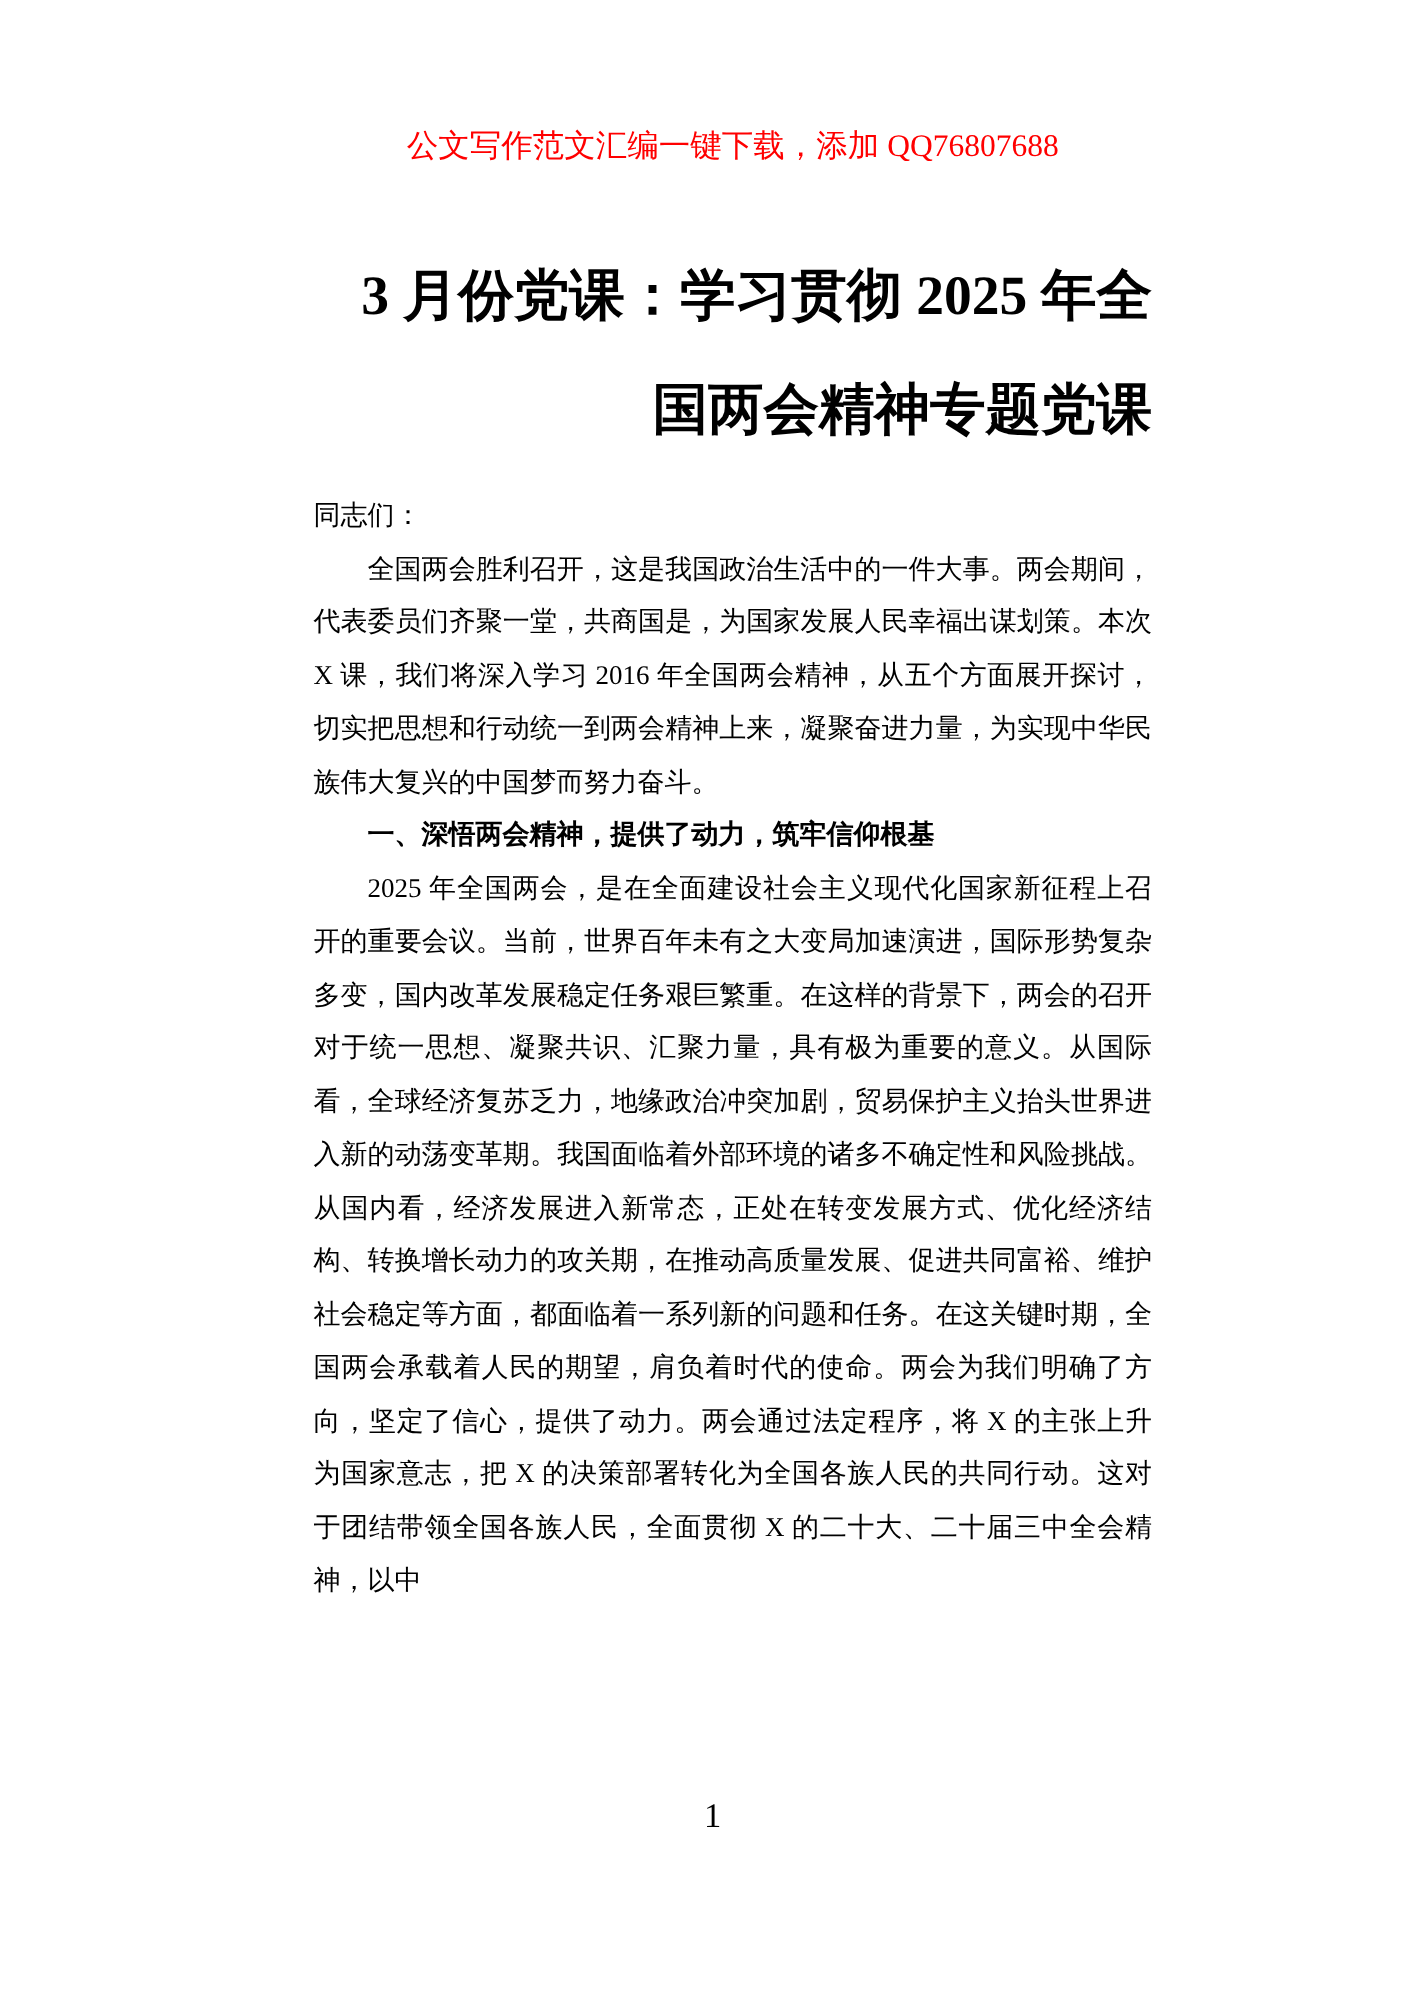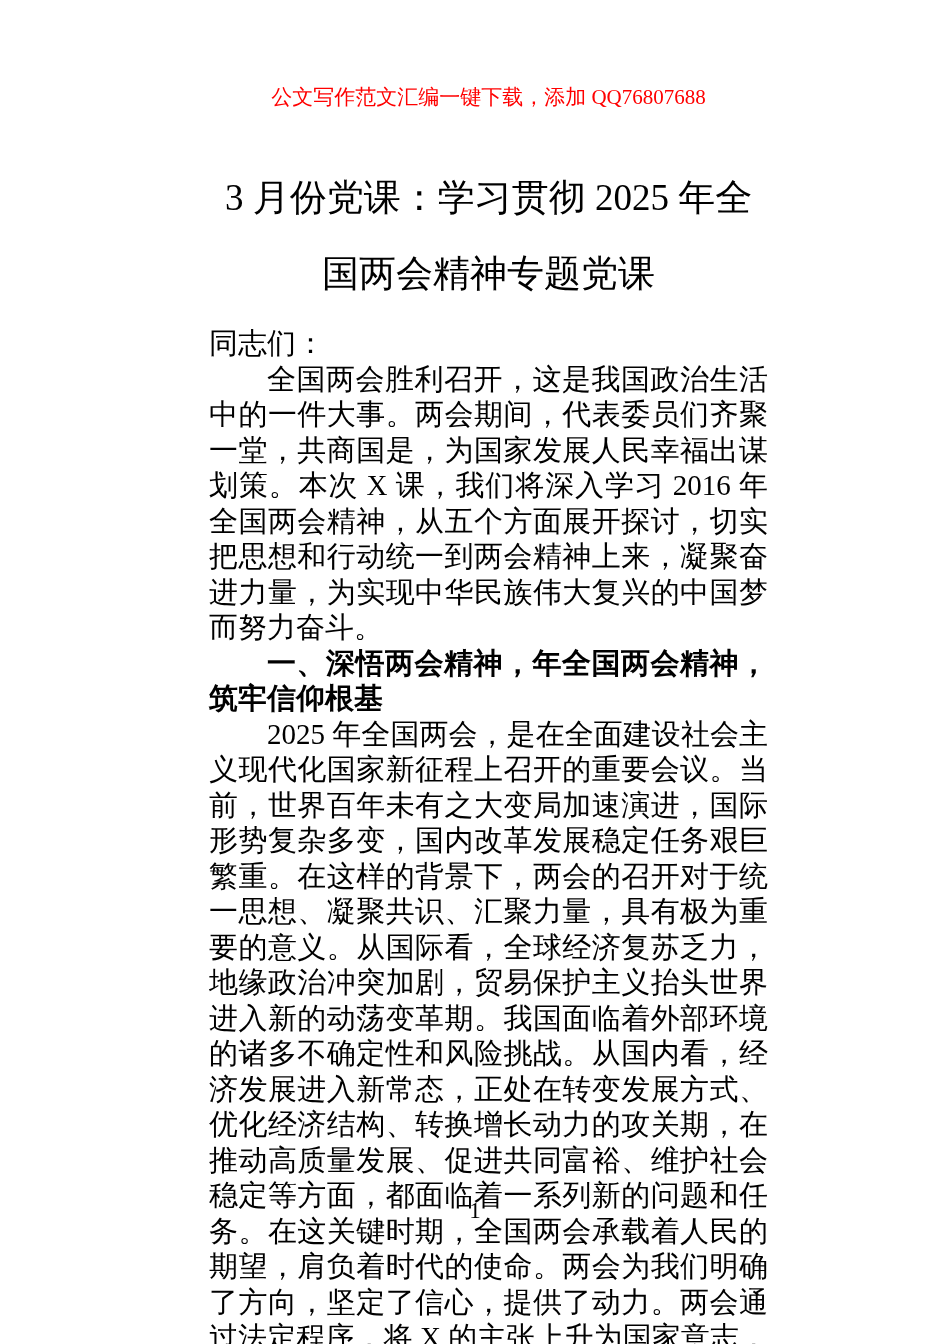--- a/index.html
+++ b/index.html
@@ -21,28 +21,28 @@
       text-align: center;
       font-size: 21px;
       line-height: 26px;
       font-weight: 400;
     }
 
     .doc-title {
       margin-top: 50px;
       font-size: 37px;
       line-height: 76px;
-      font-weight: normal;
-      text-align: center;
+      font-weight: bold;
+      text-align: right;
     }
 
     .body-text { margin-top: 14px; }
 
     .para {
-      font-size: 29px;
+      font-size: 18px;
       line-height: 35.5px;
       text-align: justify;
       text-justify: inter-ideograph;
     }
 
     .indent { text-indent: 2em; }
 
     .section-heading { font-weight: bold; }
 
     .page-number {
@@ -63,21 +63,21 @@
   <div class="watermark" style="color: rgb(255, 0, 0);">公文写作范文汇编一键下载，添加 QQ76807688</div>
 
   <h1 class="doc-title">3 月份党课：学习贯彻 2025 年全国两会精神专题党课</h1>
 
   <div class="body-text">
 
     <p class="para">同志们：</p>
 
     <p class="para indent">全国两会胜利召开，这是我国政治生活中的一件大事。两会期间，代表委员们齐聚一堂，共商国是，为国家发展人民幸福出谋划策。本次 X 课，我们将深入学习 2016 年全国两会精神，从五个方面展开探讨，切实把思想和行动统一到两会精神上来，凝聚奋进力量，为实现中华民族伟大复兴的中国梦而努力奋斗。</p>
 
-    <p class="para indent section-heading">一、深悟两会精神，年全国两会精神，筑牢信仰根基</p>
+    <p class="para indent section-heading">一、深悟两会精神，提供了动力，筑牢信仰根基</p>
 
     <p class="para indent">2025 年全国两会，是在全面建设社会主义现代化国家新征程上召开的重要会议。当前，世界百年未有之大变局加速演进，国际形势复杂多变，国内改革发展稳定任务艰巨繁重。在这样的背景下，两会的召开对于统一思想、凝聚共识、汇聚力量，具有极为重要的意义。从国际看，全球经济复苏乏力，地缘政治冲突加剧，贸易保护主义抬头世界进入新的动荡变革期。我国面临着外部环境的诸多不确定性和风险挑战。从国内看，经济发展进入新常态，正处在转变发展方式、优化经济结构、转换增长动力的攻关期，在推动高质量发展、促进共同富裕、维护社会稳定等方面，都面临着一系列新的问题和任务。在这关键时期，全国两会承载着人民的期望，肩负着时代的使命。两会为我们明确了方向，坚定了信心，提供了动力。两会通过法定程序，将 X 的主张上升为国家意志，把 X 的决策部署转化为全国各族人民的共同行动。这对于团结带领全国各族人民，全面贯彻 X 的二十大、二十届三中全会精神，以中</p>
 
   </div>
 
   <div class="page-number">1</div>
 
 </div>
 
 </body></html>

